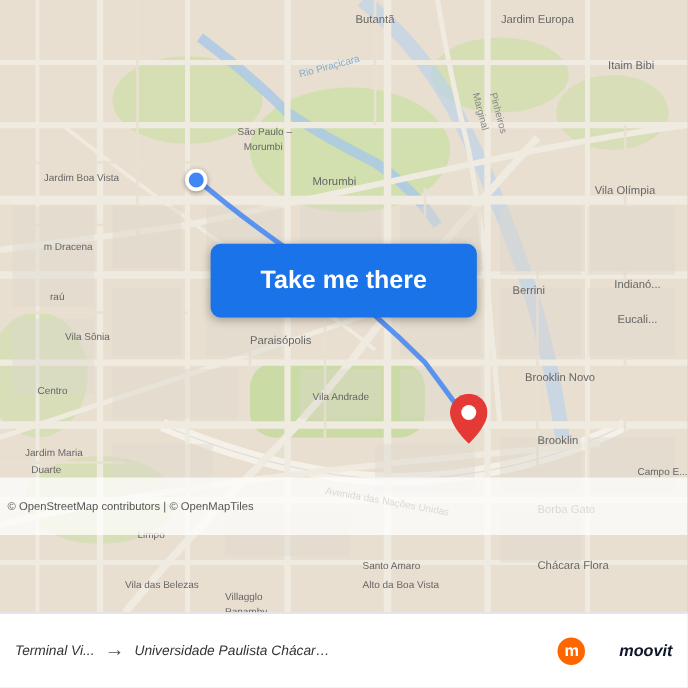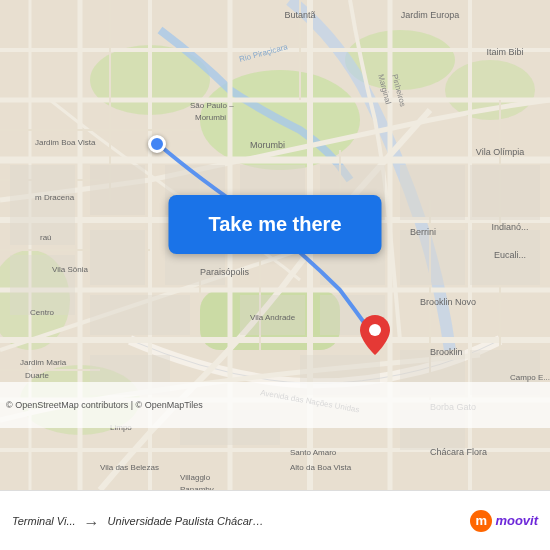--- a/index.html
+++ b/index.html
@@ -289,15 +289,15 @@
     <div id="route-info">
       <span class="route-endpoint">Terminal Vi...</span>
       <span id="route-arrow">→</span>
       <span class="route-endpoint">Universidade Paulista Chácara Santo...</span>
     </div>
   </div>
   <div id="moovit-logo">
     <div class="m-dot">
       <span>m</span>
     </div>
-    <span style="font-style:italic; color:#6d28d9;">moovit</span>
+    <span style="font-style:italic; color:#0f172a;margin-left:24px;">moovit</span>
   </div>
 </div>
 
 </body></html>

